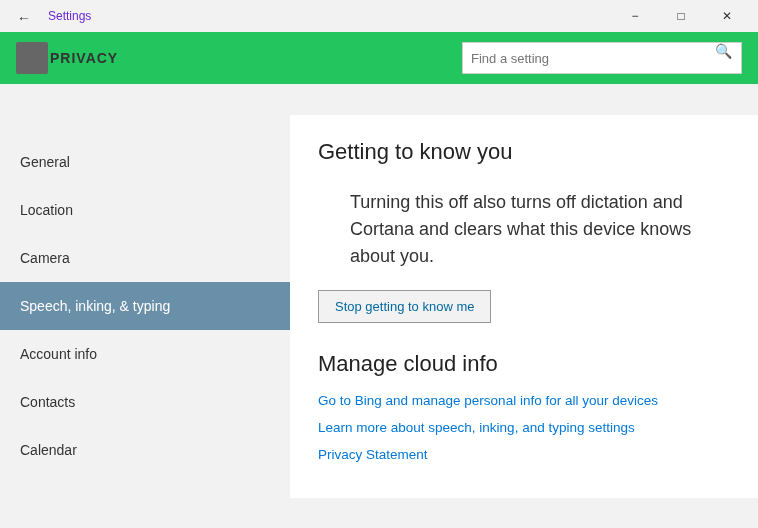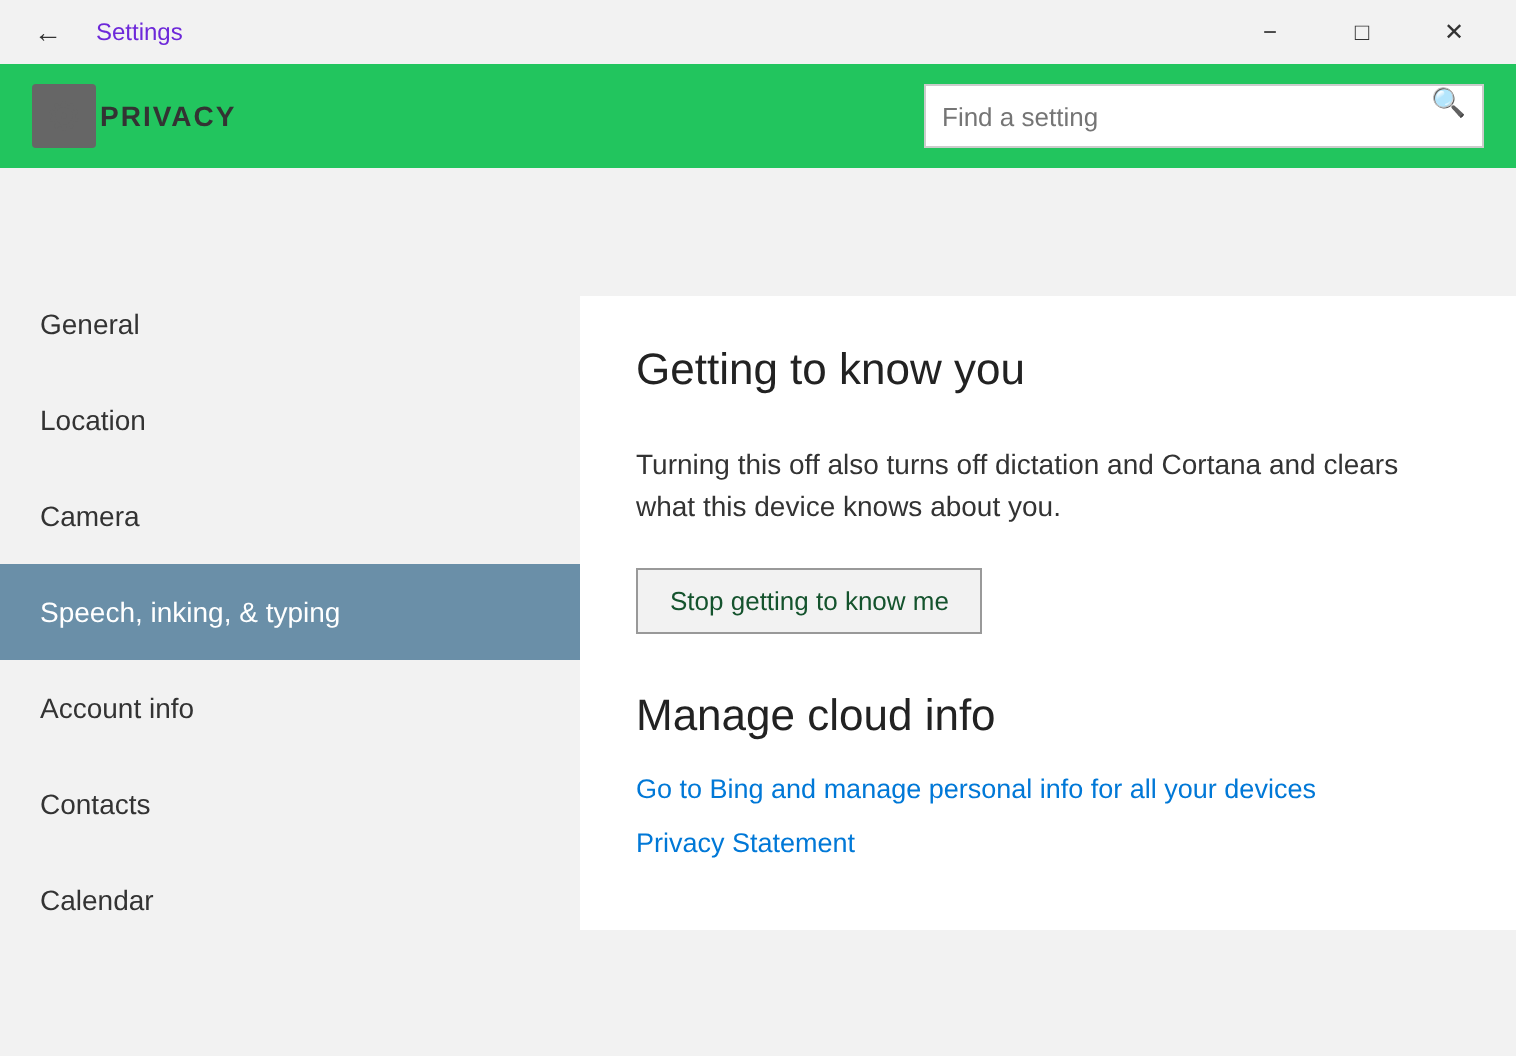--- a/index.html
+++ b/index.html
@@ -138,32 +138,33 @@
       color: #222;
       margin-bottom: 24px;
     }
     .section-body {
       font-size: 13.5px;
       color: #333;
       line-height: 1.5;
       margin-bottom: 16px;
     }
     .section-note {
-      font-size: 14px;
+      font-size: 18px;
       color: #333;
       line-height: 1.5;
       margin-bottom: 20px;
+      margin-left: 32px;
     }
     .stop-btn {
       display: inline-block;
       padding: 8px 16px;
       border: 1px solid #999;
       background: #f2f2f2;
       font-size: 13px;
-      color: #14532d;
+      color: #0369a1;
       cursor: pointer;
       margin-bottom: 28px;
     }
 
     .manage-title {
       font-size: 22px;
       font-weight: 300;
       color: #222;
       margin-bottom: 16px;
     }
@@ -246,16 +247,17 @@
     </div>
   </nav>
 
   <div class="content">
     <h2 class="section-title">Getting to know you</h2>
     <p class="section-note">Turning this off also turns off dictation and Cortana and clears what this device knows about you.</p>
     <button class="stop-btn">Stop getting to know me</button>
 
     <h2 class="manage-title">Manage cloud info</h2>
     <a class="link-item">Go to Bing and manage personal info for all your devices</a>
+    <a class="link-item">Learn more about speech, inking, and typing settings</a>
     <a class="link-item">Privacy Statement</a>
   </div>
 
 </div>
 
 </body></html>

